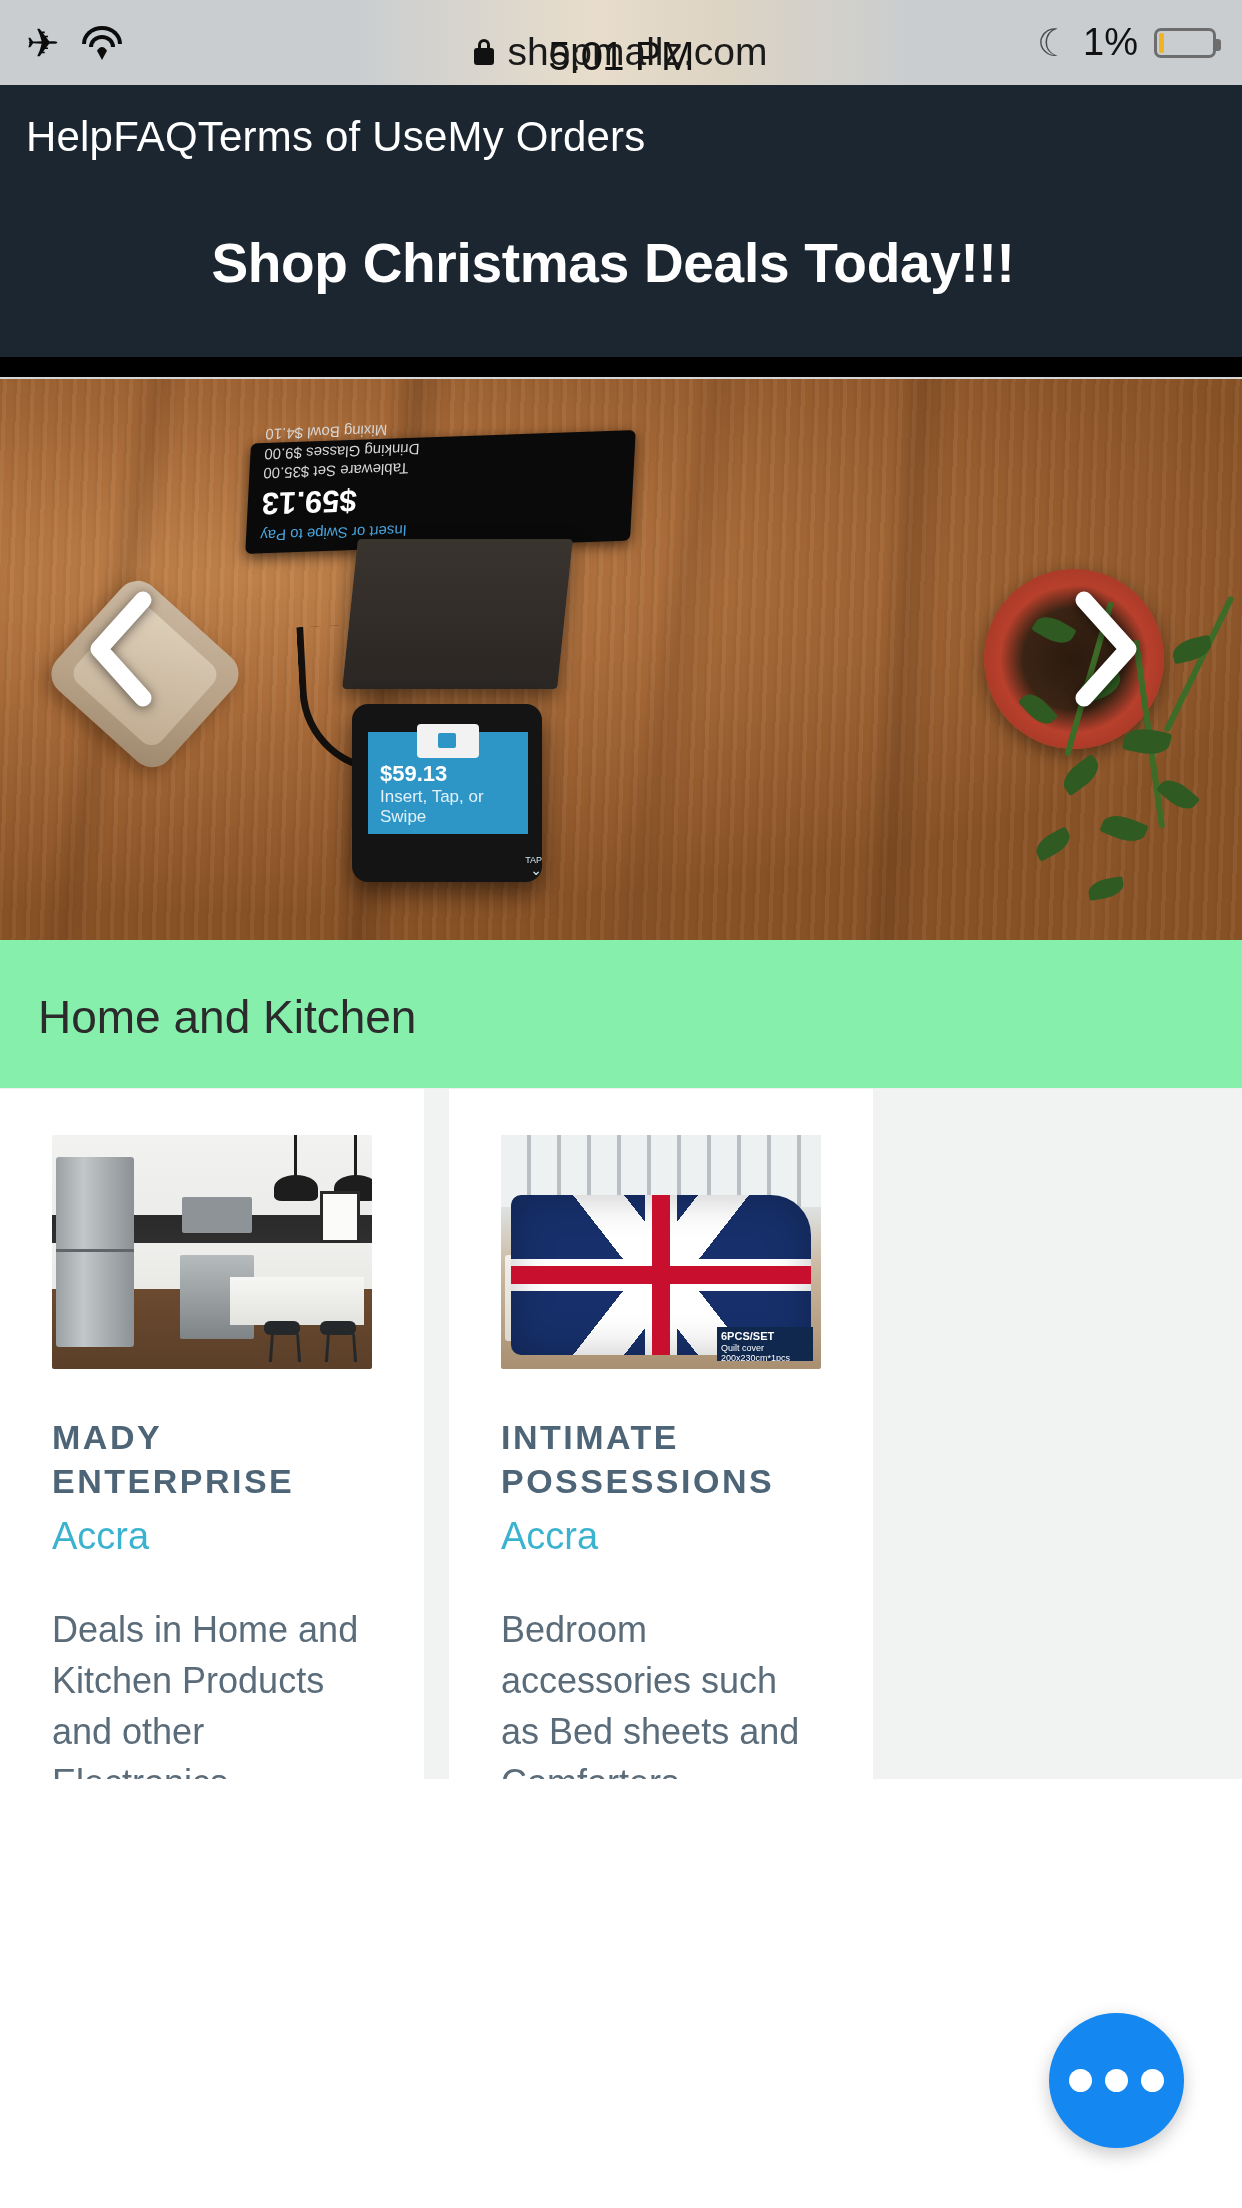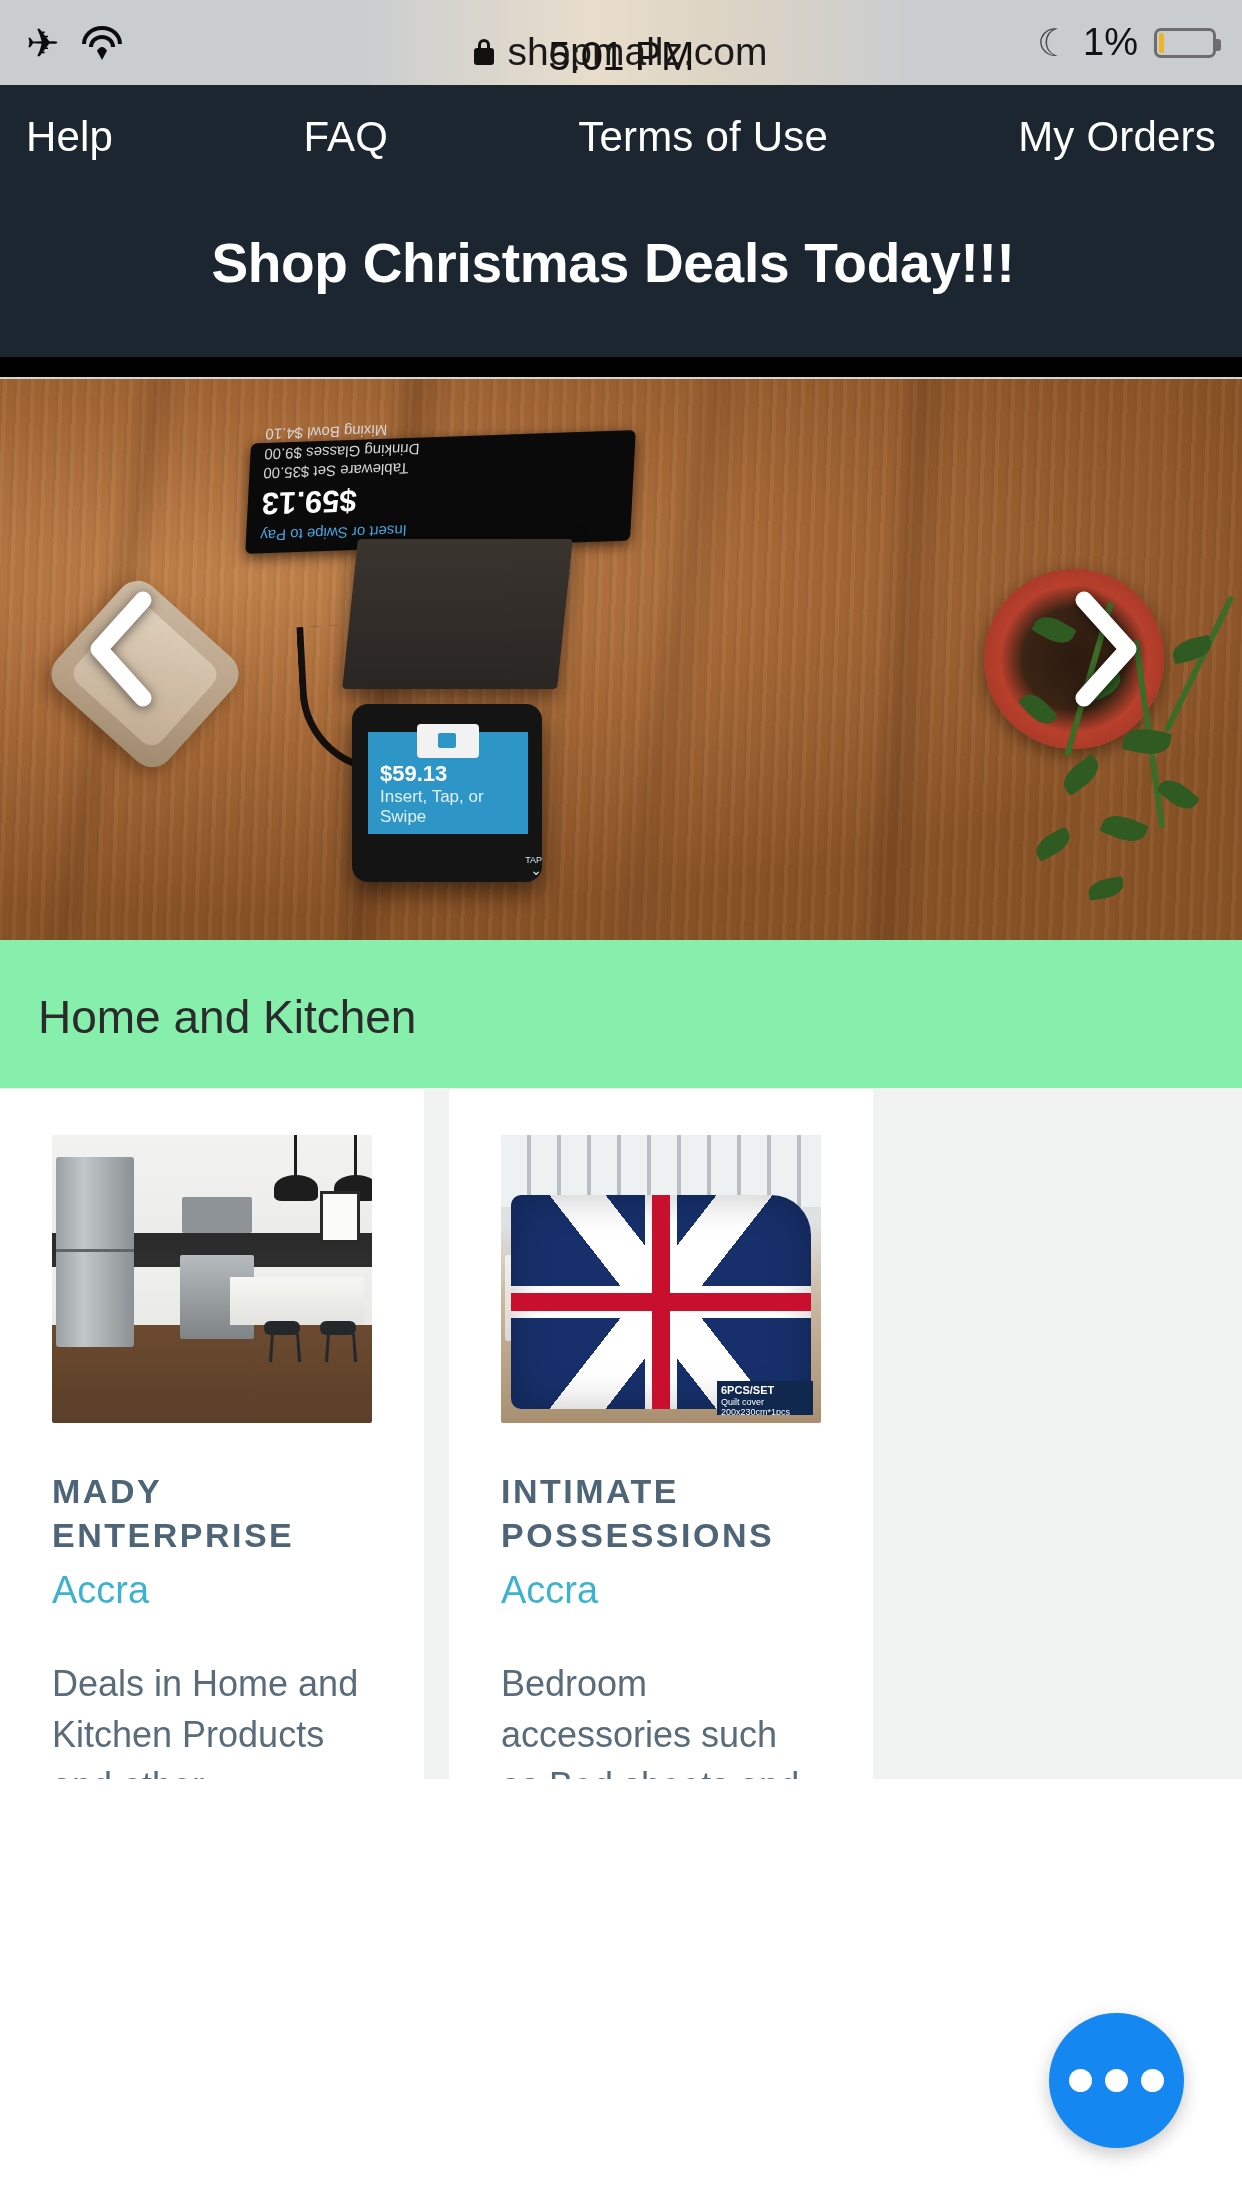--- a/index.html
+++ b/index.html
@@ -64,21 +64,21 @@
   .lock-icon { width: 20px; height: 26px; position: relative; display: inline-block; }
   .lock-icon .body { position: absolute; bottom: 0; left: 0; width: 20px; height: 17px;
     background: #111; border-radius: 3px; }
   .lock-icon .shackle { position: absolute; top: 0; left: 4px; width: 12px; height: 12px;
     border: 3.5px solid #111; border-bottom: none; border-radius: 7px 7px 0 0; }
   .url-text { font-size: 39px; color: #1a1a1a; }
 
   
   .site-header { background: #1b2631; }
   .nav-links {
-    display: flex; justify-content: space-between; align-items: center;
+    display: flex; justify-content: flex-start; align-items: center;
     padding: 28px 26px 22px 26px;
   }
   .nav-link {
     color: #ffffff; font-size: 42px; font-weight: 400;
     text-decoration: none; letter-spacing: 0.2px;
     white-space: nowrap;
   }
   .promo-banner {
     text-align: center;
     padding: 48px 20px 62px 4px;
@@ -234,21 +234,21 @@
     overflow: hidden;
   }
   .card {
     background: #ffffff;
     width: 424px;
     flex: 0 0 424px;
     margin-right: 25px;
     padding: 46px 52px 0 52px;
   }
   .card-img {
-    width: 100%; height: 288px;
+    width: 100%; height: 234px;
     border-radius: 2px;
     overflow: hidden;
     position: relative;
   }
   
   .img-kitchen {
     background:
       linear-gradient(180deg, #f2f2f0 0%, #ececea 34%, #2a2a2a 34%, #2f2f2f 46%, #efefed 46%, #e9e9e6 66%, #6b4a30 66%, #5b3f28 100%);
   }
   .img-kitchen .fridge {

